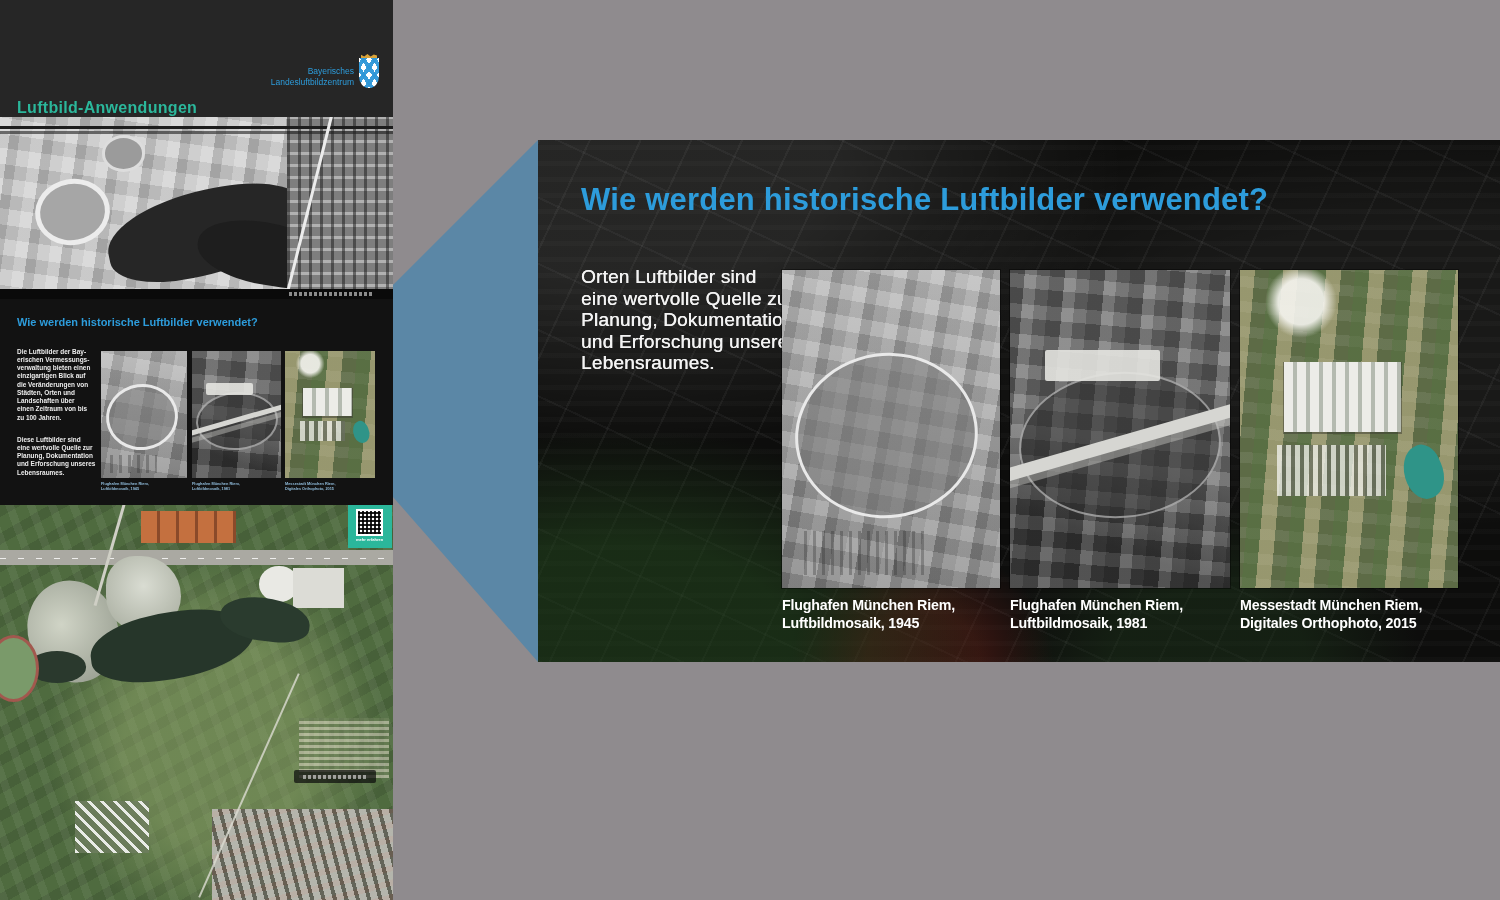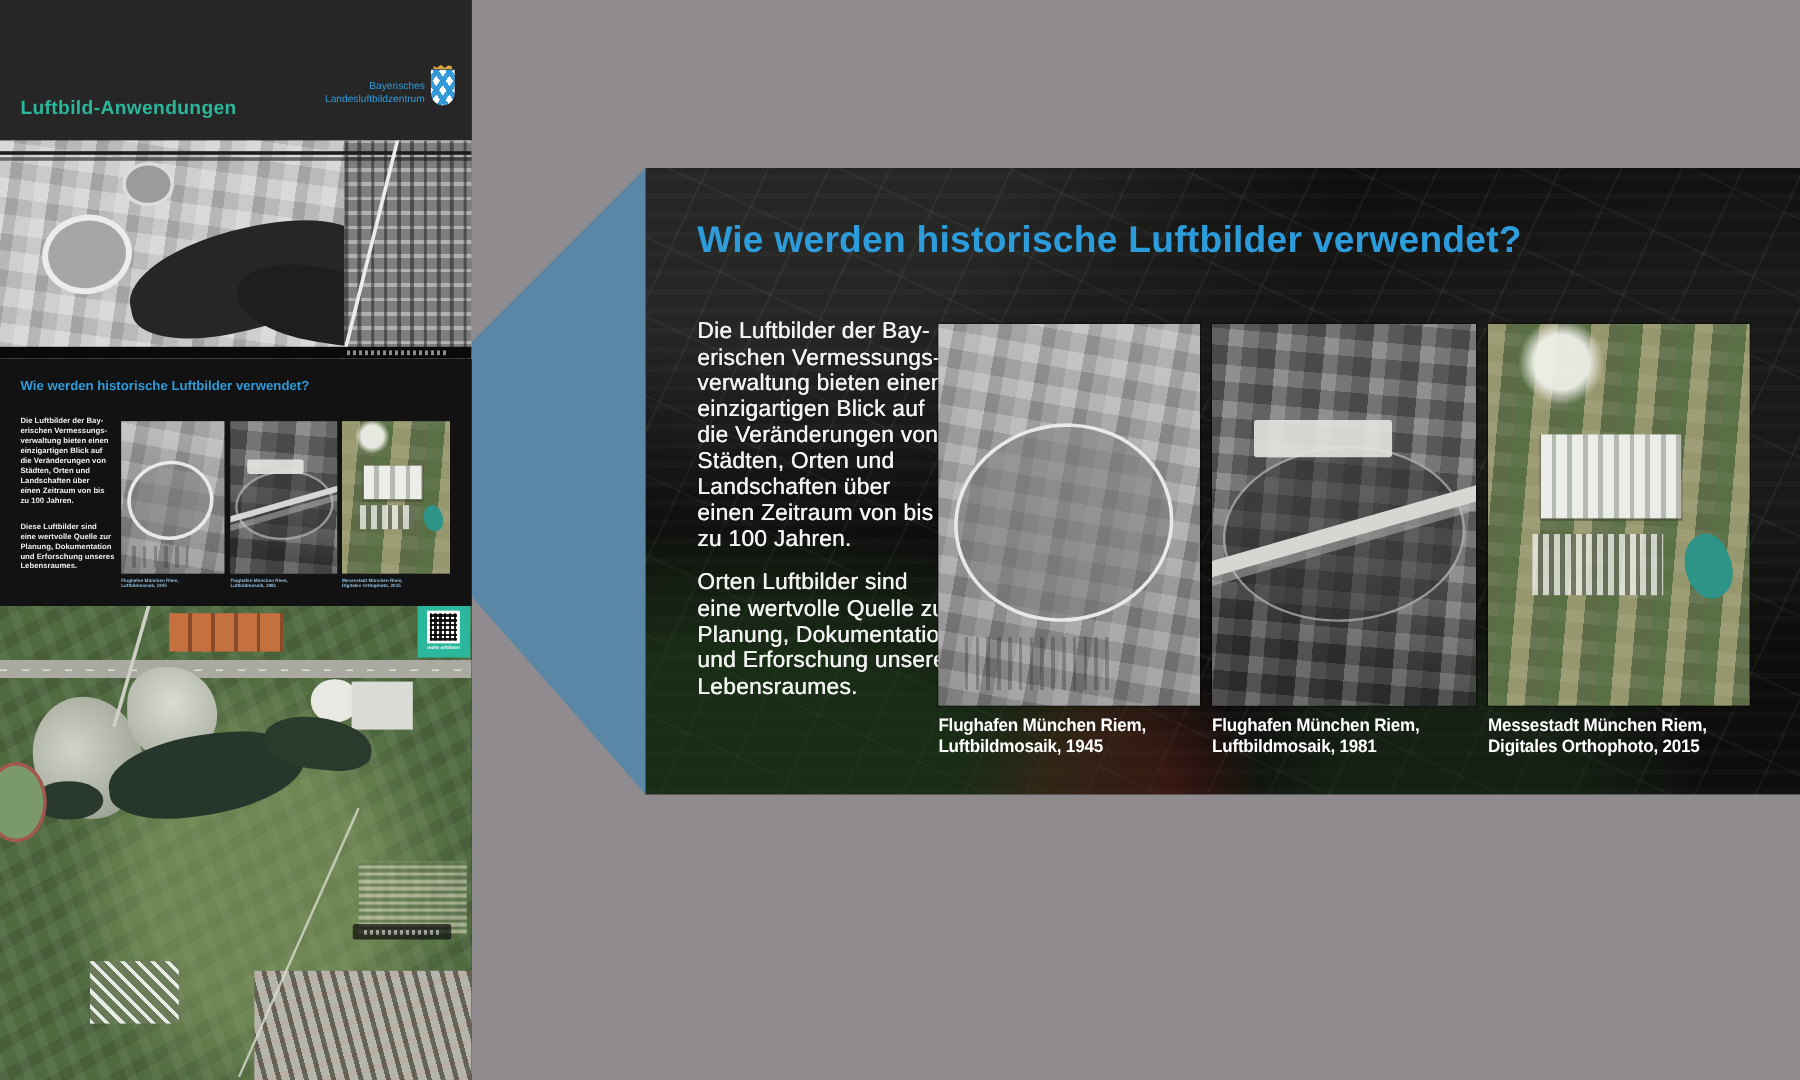--- a/index.html
+++ b/index.html
@@ -4,21 +4,21 @@
 <style>
   html,body{margin:0;padding:0;background:#8F8B8E;}
   *{box-sizing:border-box;font-family:"Liberation Sans",sans-serif;}
   #stage{position:relative;width:1500px;height:900px;overflow:hidden;background:#8F8B8E;}
   .pre{white-space:pre-line;}
 
   
   #poster{position:absolute;left:0;top:0;width:393px;height:900px;background:#141414;}
   #poster-header{position:absolute;left:0;top:0;width:393px;height:117px;background:#262626;}
   #poster-title{position:absolute;left:17px;top:55px;color:#fff;font-size:28px;font-weight:bold;letter-spacing:.4px;}
-  #poster-subtitle{position:absolute;left:17px;top:82px;color:#2BB79B;font-size:16px;font-weight:bold;letter-spacing:.3px;}
+  #poster-subtitle{position:absolute;left:17px;top:99px;color:#2BB79B;font-size:16px;font-weight:bold;letter-spacing:.3px;}
   #logo{position:absolute;right:14px;top:58px;display:flex;align-items:flex-start;}
   #logo-text{color:#2D9CDB;font-size:8.5px;font-weight:normal;text-align:right;line-height:1.25;margin-top:8px;}
   #logo-shield{width:20px;height:30px;margin-left:5px;position:relative;background:#fff;
     background-image:repeating-linear-gradient(55deg,rgba(45,150,215,.95) 0 4px,transparent 4px 9px),
                      repeating-linear-gradient(-55deg,rgba(45,150,215,.95) 0 4px,transparent 4px 9px);
     border-radius:0 0 50% 50%/0 0 38% 38%;}
   #logo-shield:before{content:"";position:absolute;top:-4px;left:2px;width:16px;height:4px;background:#d9a33a;
     clip-path:polygon(0 100%,0 20%,20% 60%,40% 0,60% 60%,80% 10%,100% 40%,100% 100%);}
 
   
@@ -238,29 +238,20 @@
       </div>
     </div>
   </div>
 
   <div id="panel">
     <div id="panel-bg"></div>
 
     <div id="panel-heading">Wie werden historische Luftbilder verwendet?</div>
 
     <div id="panel-paras">
-      <p class="p pre">Die Luftbilder der Bay-
-erischen Vermessungs-
-verwaltung bieten einen
-einzigartigen Blick auf
-die Veränderungen von
-Städten, Orten und
-Landschaften über
-einen Zeitraum von bis
-zu 100 Jahren.</p>
       <p class="p pre">Orten Luftbilder sind
 eine wertvolle Quelle zur
 Planung, Dokumentation
 und Erforschung unseres
 Lebensraumes.</p>
     </div>
 
     <div id="ph1" class="panel-photo art-1945">
       <div class="ring45"></div>
       <div class="vill45"></div>

